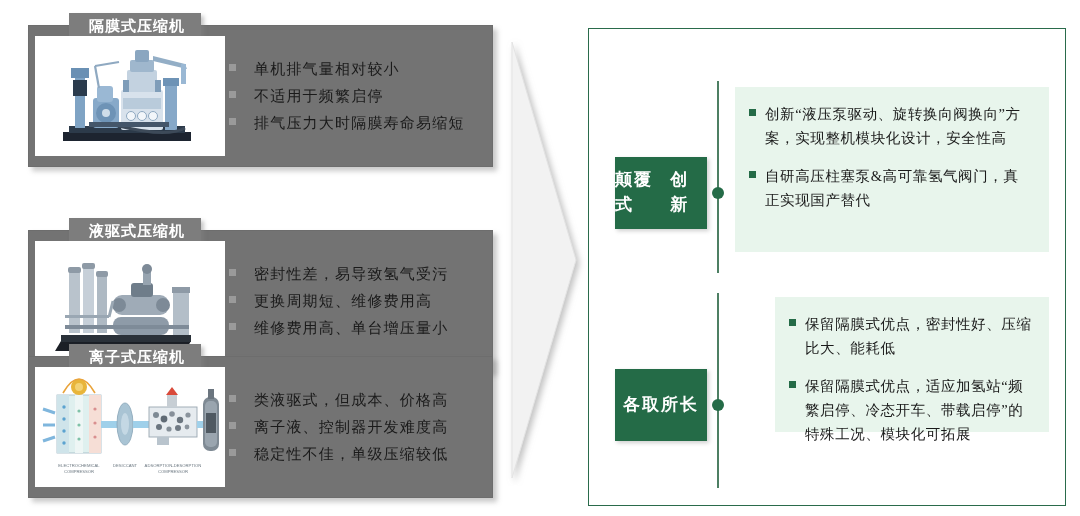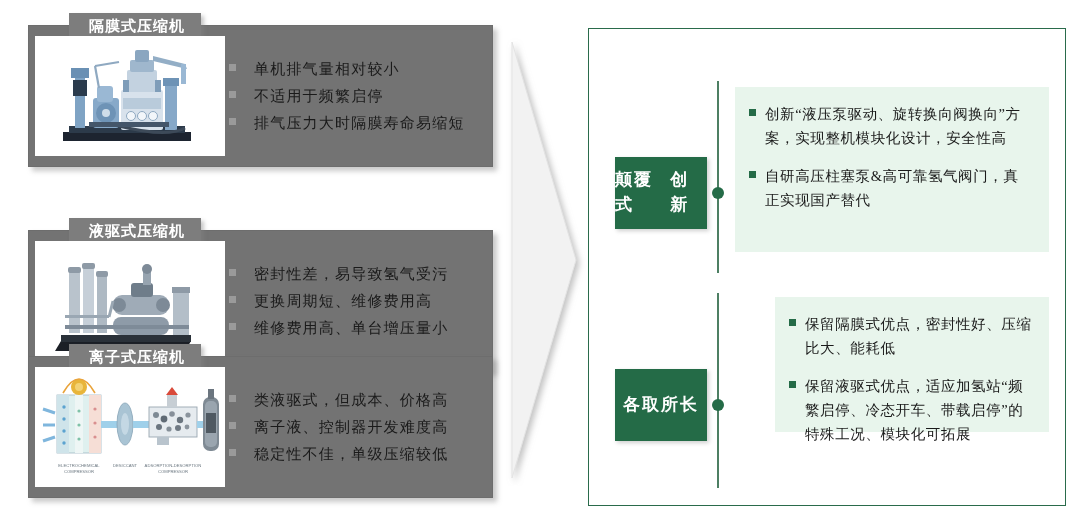--- a/index.html
+++ b/index.html
@@ -362,20 +362,20 @@
         <span>各取</span>
         <span>所长</span>
       </div>
       <div class="pillar-box">
         <div class="g-row">
           <span class="g-sq"></span>
           <span class="g-text">保留隔膜式优点，密封性好、压缩比大、能耗低</span>
         </div>
         <div class="g-row">
           <span class="g-sq"></span>
-          <span class="g-text">保留液驱式优点，适应加氢站“频繁启停、冷态开车、带载启停”的特殊工况、模块化可拓展</span>
+          <span class="g-text">保留隔膜式优点，适应加氢站“频繁启停、冷态开车、带载启停”的特殊工况、模块化可拓展</span>
         </div>
       </div>
     </div>
   </div>
 
 
 </div>
 
 </body></html>

